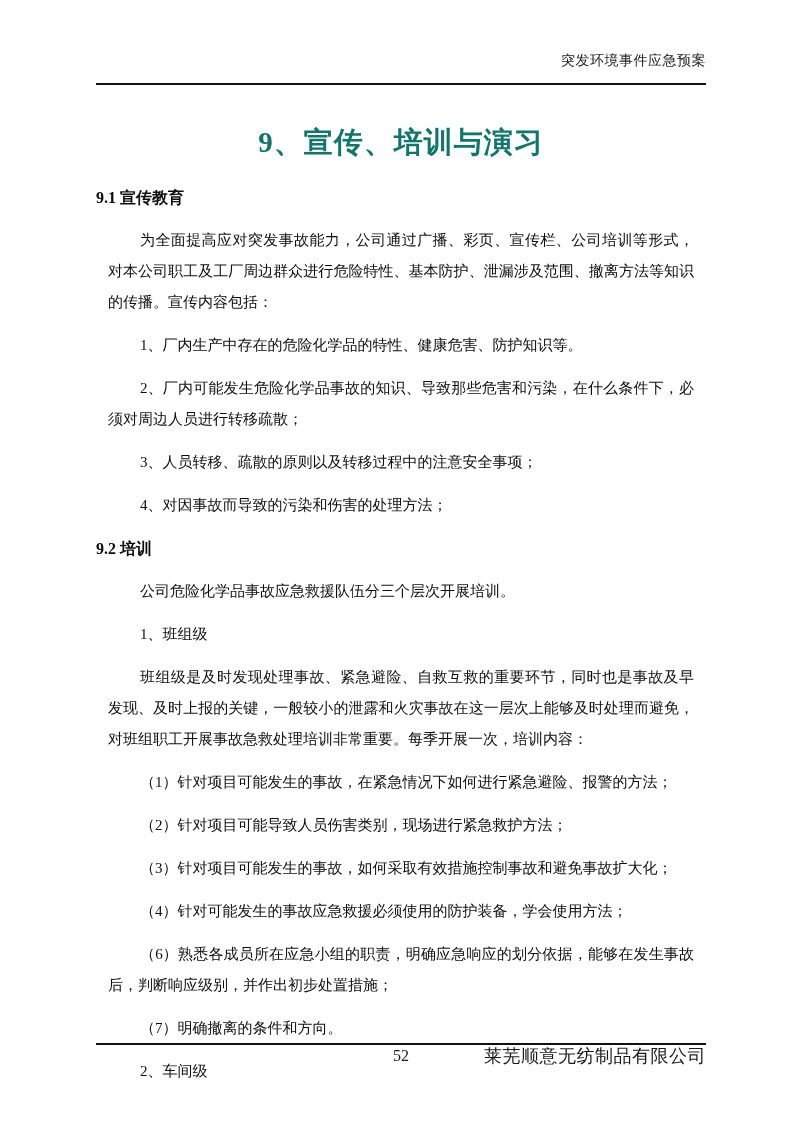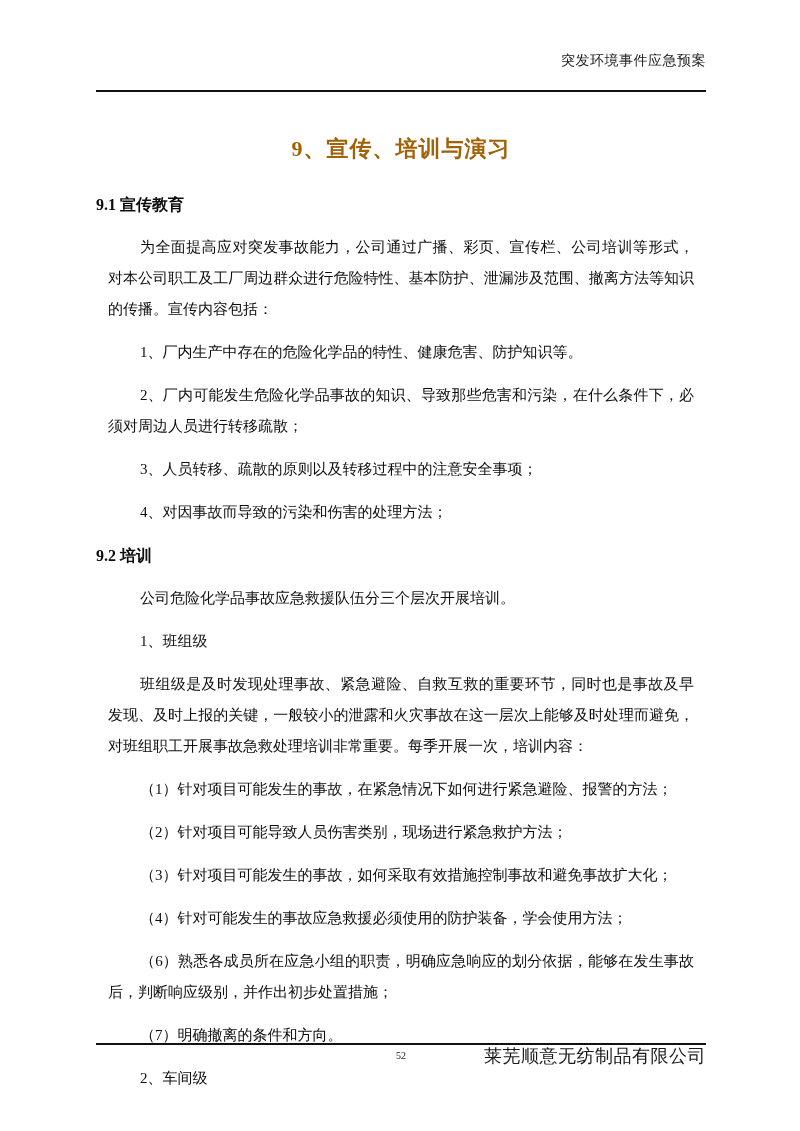--- a/index.html
+++ b/index.html
@@ -22,34 +22,34 @@
     width: 610px;
     top: 0;
   }
   .page-header {
     margin-top: 52px;
     text-align: right;
     font-size: 14px;
     line-height: 18px;
     letter-spacing: 0.5px;
     color: #1a1a1a;
-    padding-bottom: 20px;
+    padding-bottom: 13px;
   }
   .header-rule {
     border: 0;
     border-top: 2px solid #111111;
     margin: 0;
   }
   .page-title {
     margin: 42px 0 16px 0;
     text-align: center;
-    font-size: 22px;
+    font-size: 29px;
     line-height: 30px;
     font-weight: 700;
-    color: #a16207;
+    color: #0f766e;
     letter-spacing: 1px;
   }
   .section-heading {
     font-size: 16px;
     line-height: 31px;
     font-weight: 700;
     text-align: left;
   }
   .sec-1 { margin-top: 25px; }
   .para {
@@ -72,21 +72,21 @@
   }
   .footer-row {
     position: relative;
     height: 20px;
   }
   .page-number {
     position: absolute;
     left: 0;
     right: 0;
     text-align: center;
-    font-size: 10px;
+    font-size: 16px;
     line-height: 18px;
     color: #1a1a1a;
   }
   .company-name {
     position: absolute;
     right: 0;
     text-align: right;
     font-size: 18px;
     line-height: 18px;
     letter-spacing: 0.5px;

